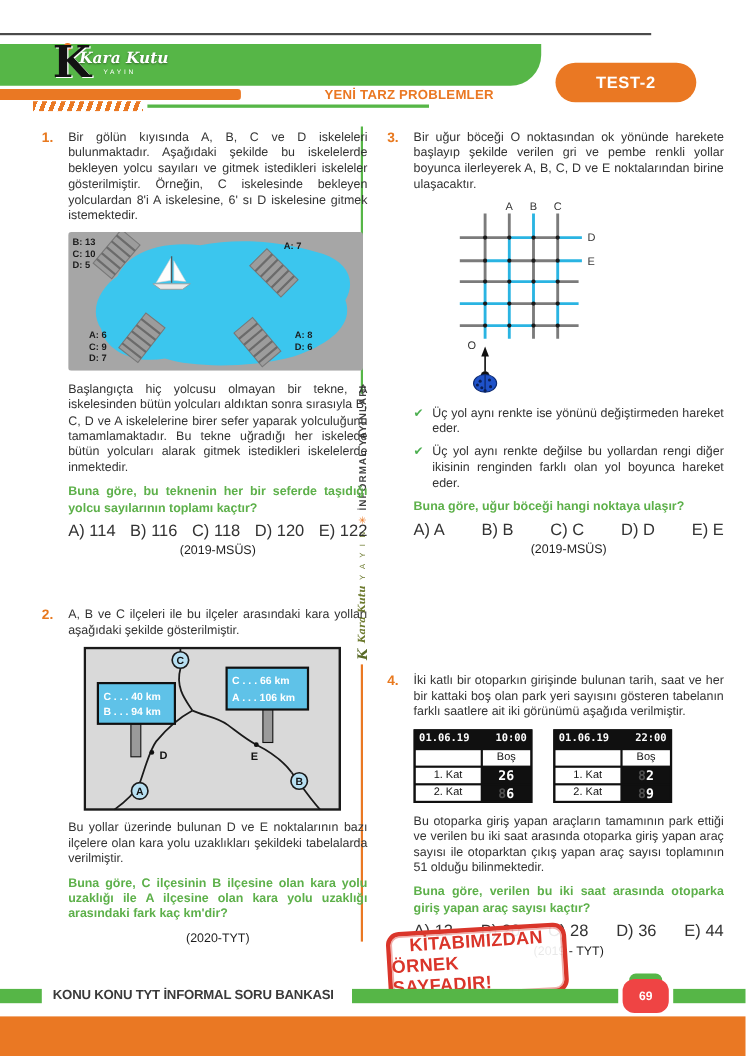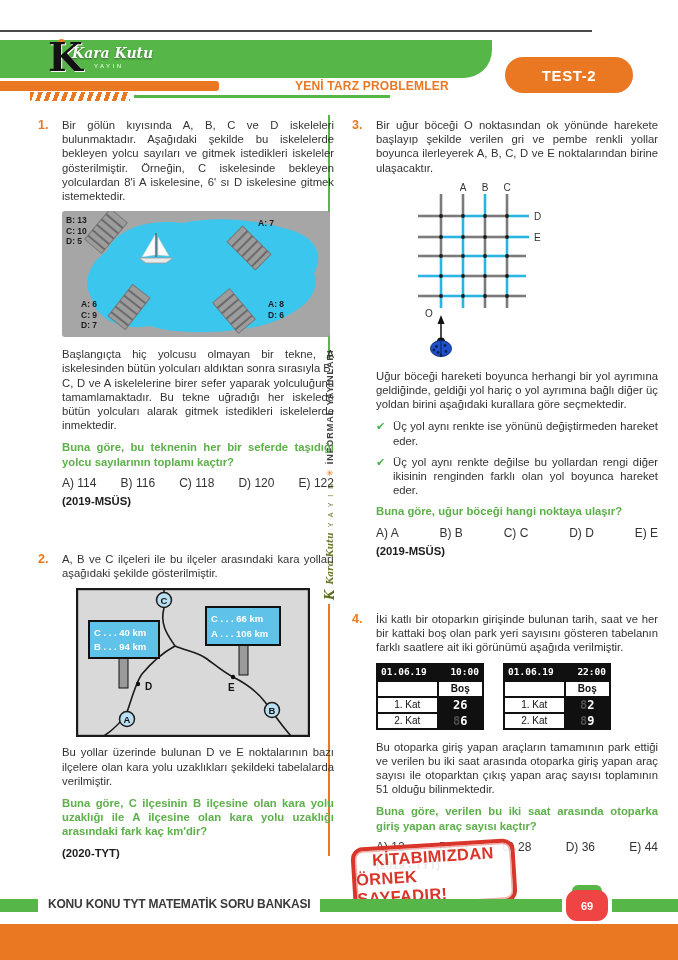--- a/index.html
+++ b/index.html
@@ -35,43 +35,43 @@
   
   .q{position:absolute;display:flex;}
   .q1{left:38px;top:118px;width:296px;}
   .q2{left:38px;top:552px;width:296px;}
   .q3{left:352px;top:118px;width:306px;}
   .q4{left:352px;top:612px;width:306px;}
   .qnum{width:24px;flex-shrink:0;font-weight:bold;color:#e8791f;font-size:12.5px;}
   .qbody{flex:1;font-size:11.3px;line-height:14.2px;text-align:justify;}
   .qbody p{margin:0 0 8px;}
   .greenq{color:#5db04a;font-weight:bold;margin:0 0 7px;text-align:justify;}
-  .options{display:flex;justify-content:space-between;margin:2px 0 4px;font-size:12px;}
-  .source{text-align:left;font-weight:bold;font-size:11.3px;color:#1d1d1d;}
+  .options{display:flex;justify-content:space-between;margin:2px 0 4px;font-size:15px;}
+  .source{text-align:center;font-weight:normal;font-size:11.3px;color:#1d1d1d;}
   .bullet{display:flex;margin:0 0 7px;}
   .bullet .check{width:17px;flex-shrink:0;color:#4caf50;font-size:11px;}
   .bullet .btext{flex:1;text-align:justify;}
   
   .lake-fig{position:relative;width:268px;height:126px;margin:2px 0 10px;border-radius:21px;}
   .lake-fig svg{position:absolute;left:0;top:0;}
   .lake-label{position:absolute;font-size:8.5px;font-weight:bold;line-height:10.5px;color:#1b1b1b;}
   .ll-tl{left:4px;top:4px;} .ll-tr{left:196px;top:7px;} .ll-bl{left:19px;top:88px;} .ll-br{left:206px;top:88px;}
   
   .map-fig{width:234px;height:149px;margin:4px 0 8px 14px;}
   
   .grid-fig{width:240px;height:180px;margin:2px 0 6px 20px;}
   
   .panels{display:flex;gap:19px;margin:4px 0 10px;}
   .panel{width:104px;border:2px solid #101010;background:#101010;}
   .panel-top{height:15px;display:flex;justify-content:space-between;align-items:center;padding:0 3px;
              font-family:"DejaVu Sans Mono",monospace;font-weight:bold;font-size:9.5px;color:#fff;background:#101010;}
   .prow{display:flex;height:14px;margin-top:2px;}
   .pcell-l{flex:1.35;background:#fff;display:flex;align-items:center;justify-content:center;font-size:10px;color:#111;}
   .pcell-r{flex:1;margin-left:2px;display:flex;align-items:center;justify-content:center;}
-  .pcell-r.white{background:#fff;font-size:10px;font-weight:bold;color:#111;}
+  .pcell-r.white{background:#fff;font-size:10px;font-weight:normal;color:#111;}
   .pcell-r.black{background:#101010;font-family:"DejaVu Sans Mono",monospace;font-weight:bold;font-size:12px;color:#fff;}
   .dim{color:#4e4e4e;}
   
   .stamp{position:absolute;left:352px;top:843px;width:156px;height:56px;border:4px solid #da352a;border-radius:12px;
          transform:rotate(-3.5deg);display:flex;flex-direction:column;align-items:center;justify-content:center;
          color:#da352a;font-weight:bold;font-size:16.5px;line-height:19px;letter-spacing:0.3px;
          box-shadow:inset 0 0 0 1.5px rgba(218,53,42,.4);background:rgba(255,255,255,.9);}
   
   .footer-left-block{position:absolute;left:0;top:899px;width:38px;height:13px;background:#56b647;}
   .footer-title{position:absolute;left:48px;top:897px;font-size:12px;font-weight:bold;color:#3a3a3a;letter-spacing:-0.2px;}
@@ -307,21 +307,20 @@
             <ellipse cx="45" cy="165.5" rx="10.5" ry="8" fill="#1f52c9" stroke="#0c2a70" stroke-width="1"></ellipse>
             <line x1="45" y1="158" x2="45" y2="173.5" stroke="#0c2a70" stroke-width="1.2"></line>
             <circle cx="40.5" cy="163.5" r="1.4" fill="#0a1f55"></circle>
             <circle cx="49" cy="162.5" r="1.4" fill="#0a1f55"></circle>
             <circle cx="42" cy="169.5" r="1.4" fill="#0a1f55"></circle>
             <circle cx="50" cy="168.5" r="1.4" fill="#0a1f55"></circle>
             <circle cx="45" cy="172" r="1.4" fill="#0a1f55"></circle>
             <circle cx="38" cy="167" r="1.4" fill="#0a1f55"></circle>
           </svg>
       </div>
-      <p>Uğur böceği hareketi boyunca herhangi bir yol ayrımına geldiğinde, geldiği yol hariç o yol ayrımına bağlı diğer üç yoldan birini aşağıdaki kurallara göre seçmektedir.</p>
       <div class="bullet">
         <span class="check">✔</span>
         <span class="btext">Üç yol aynı renkte ise yönünü değiştirmeden hareket eder.</span>
       </div>
       <div class="bullet">
         <span class="check">✔</span>
         <span class="btext">Üç yol aynı renkte değilse bu yollardan rengi diğer ikisinin renginden farklı olan yol boyunca hareket eder.</span>
       </div>
       <div class="greenq">Buna göre, uğur böceği hangi noktaya ulaşır?</div>
       <div class="options">
@@ -401,20 +400,20 @@
       <div class="source">(2019 - TYT)</div>
     </div>
   </div>
 
   <div class="stamp">
     <span>KİTABIMIZDAN</span>
     <span>ÖRNEK SAYFADIR!</span>
   </div>
 
   <div class="footer-left-block"></div>
-  <div class="footer-title">KONU KONU TYT MATEMATİK SORU BANKASI</div>
+  <div class="footer-title">KONU KONU TYT İNFORMAL SORU BANKASI</div>
   <div class="footer-bar"></div>
   <div class="page-badge-tab"></div>
   <div class="page-badge">69</div>
   <div class="footer-bar2"></div>
   <div class="footer-orange"></div>
 
 </div>
 
 </body></html>

